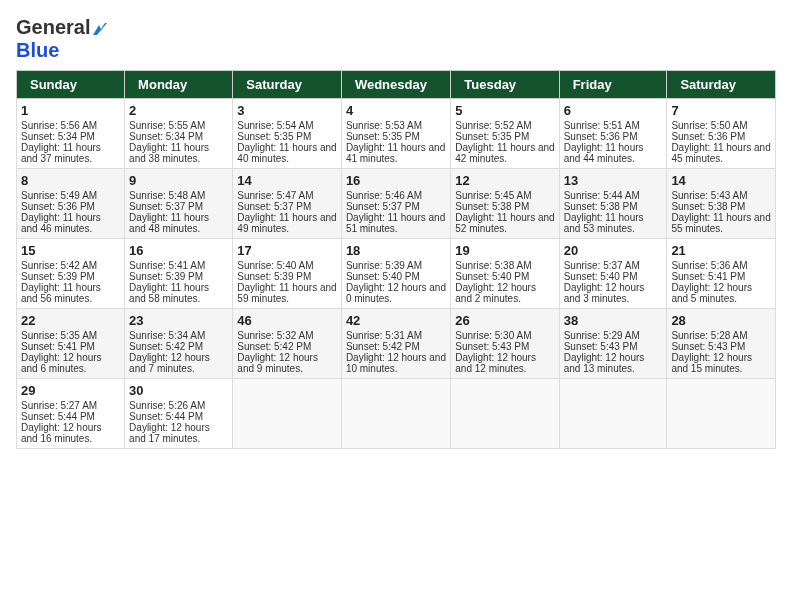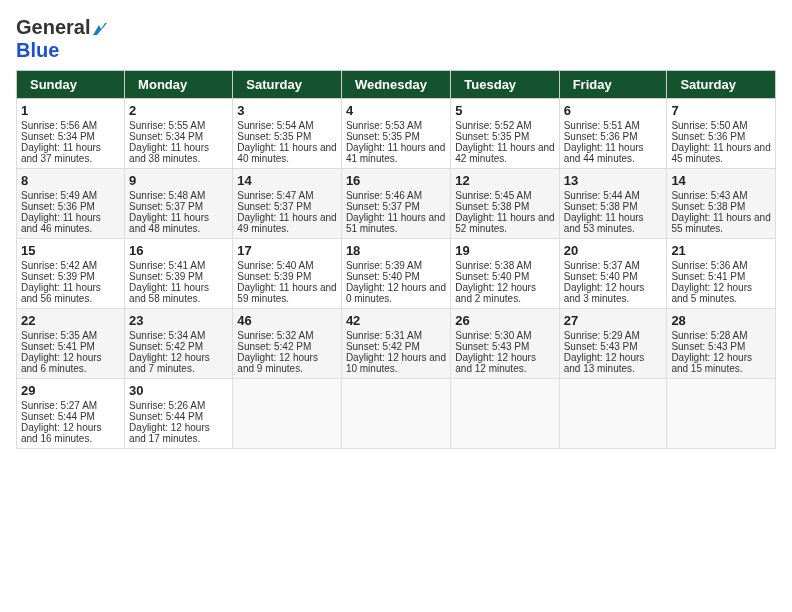--- a/index.html
+++ b/index.html
@@ -134,21 +134,21 @@
         <td><span class="day-num">19</span><span>Sunrise: 5:38 AM<br>Sunset: 5:40 PM<br>Daylight: 12 hours and 2 minutes.</span></td>
         <td><span class="day-num">20</span><span>Sunrise: 5:37 AM<br>Sunset: 5:40 PM<br>Daylight: 12 hours and 3 minutes.</span></td>
         <td><span class="day-num">21</span><span>Sunrise: 5:36 AM<br>Sunset: 5:41 PM<br>Daylight: 12 hours and 5 minutes.</span></td>
       </tr>
       <tr>
         <td><span class="day-num">22</span><span>Sunrise: 5:35 AM<br>Sunset: 5:41 PM<br>Daylight: 12 hours and 6 minutes.</span></td>
         <td><span class="day-num">23</span><span>Sunrise: 5:34 AM<br>Sunset: 5:42 PM<br>Daylight: 12 hours and 7 minutes.</span></td>
         <td><span class="day-num">46</span><span>Sunrise: 5:32 AM<br>Sunset: 5:42 PM<br>Daylight: 12 hours and 9 minutes.</span></td>
         <td><span class="day-num">42</span><span>Sunrise: 5:31 AM<br>Sunset: 5:42 PM<br>Daylight: 12 hours and 10 minutes.</span></td>
         <td><span class="day-num">26</span><span>Sunrise: 5:30 AM<br>Sunset: 5:43 PM<br>Daylight: 12 hours and 12 minutes.</span></td>
-        <td><span class="day-num">27</span><span>Sunrise: 5:29 AM<br>Sunset: 5:43 PM<br>Daylight: 12 hours and 13 minutes.</span></td>
+        <td><span class="day-num">38</span><span>Sunrise: 5:29 AM<br>Sunset: 5:43 PM<br>Daylight: 12 hours and 13 minutes.</span></td>
         <td><span class="day-num">28</span><span>Sunrise: 5:28 AM<br>Sunset: 5:43 PM<br>Daylight: 12 hours and 15 minutes.</span></td>
       </tr>
       <tr>
         <td><span class="day-num">29</span><span>Sunrise: 5:27 AM<br>Sunset: 5:44 PM<br>Daylight: 12 hours and 16 minutes.</span></td>
         <td><span class="day-num">30</span><span>Sunrise: 5:26 AM<br>Sunset: 5:44 PM<br>Daylight: 12 hours and 17 minutes.</span></td>
         <td class="empty-cell"></td>
         <td class="empty-cell"></td>
         <td class="empty-cell"></td>
         <td class="empty-cell"></td>
         <td class="empty-cell"></td>

